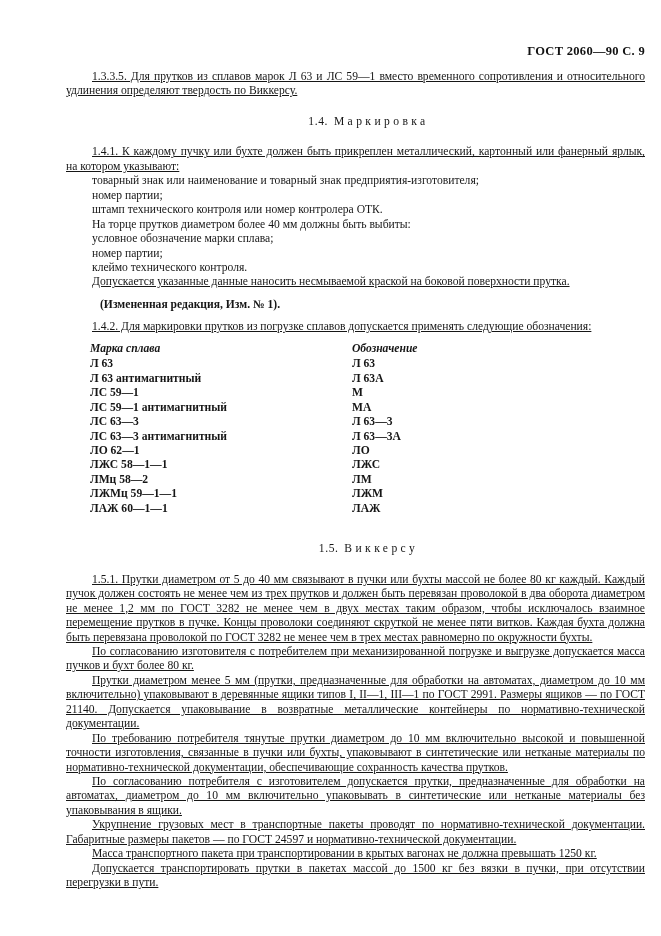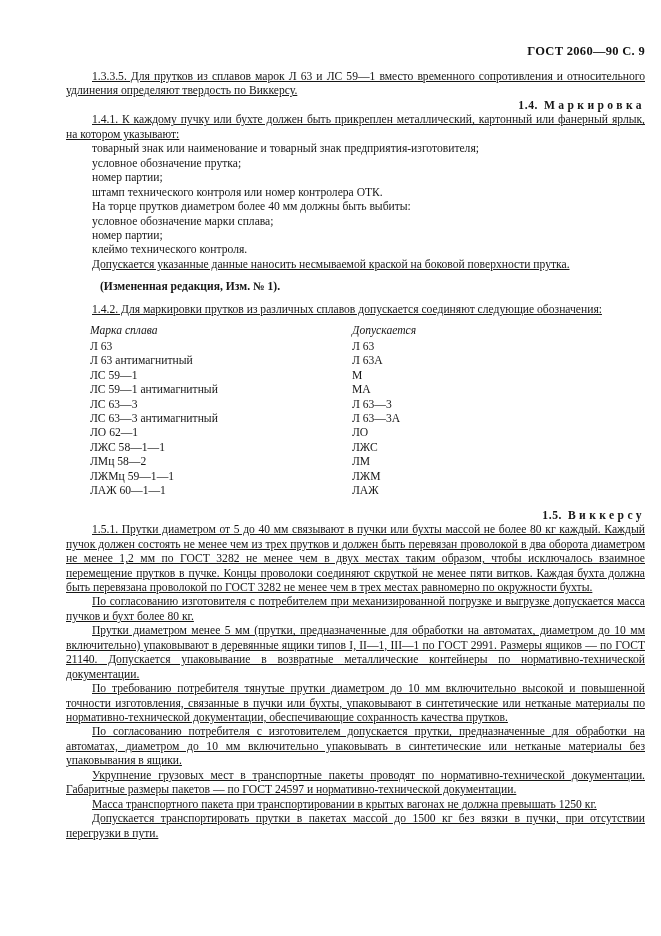--- a/index.html
+++ b/index.html
@@ -57,42 +57,41 @@
 
   p.bold {
     margin: 8px;
     text-indent: 26px;
     font-weight: bold;
     text-align: left;
   }
 
   
   p.sec-heading {
-    margin: 0;
-    text-indent: 26px;
-    text-align: right;
+    margin: 16px;
+    text-indent: 26px;
+    text-align: center;
     white-space: pre;
-    font-weight: bold;
   }
   .sec-num { letter-spacing: 0.6px; }
   .sec-spaced { letter-spacing: 3.4px; }
 
   
   .alloy-table {
     margin: 0;
     border-collapse: collapse;
     width: 100%;
     table-layout: fixed;
   }
   .alloy-table td, .alloy-table th {
     padding: 0;
     margin: 0;
     font-size: 11.6px;
     line-height: 14.45px;
-    font-weight: normal;
+    font-weight: bold;
     text-align: left;
     vertical-align: top;
     white-space: nowrap;
   }
   .alloy-table .col-mark { width: 262px; padding-left: 24px; }
   .alloy-table .col-desig { width: auto; }
   .alloy-table thead td {
     font-style: italic;
     padding-bottom: 1px;
   }
@@ -108,43 +107,42 @@
 
   <div class="body">
 
     <p class="para">1.3.3.5. Для прутков из сплавов марок Л 63 и ЛС 59—1 вместо временного сопротивления и относительного удлинения определяют твердость по Виккерсу.</p>
 
     <p class="sec-heading"><span class="sec-num">1.4.</span>  <span class="sec-spaced">Маркировка</span></p>
 
     <p class="para">1.4.1. К каждому пучку или бухте должен быть прикреплен металлический, картонный или фанерный ярлык, на котором указывают:</p>
 
     <p class="item">товарный знак или наименование и товарный знак предприятия-изготовителя;</p>
-    <p class="item">условное обозначение прутка;</p>
     <p class="item">номер партии;</p>
     <p class="item">штамп технического контроля или номер контролера ОТК.</p>
 
     <p class="item">На торце прутков диаметром более 40 мм должны быть выбиты:</p>
 
     <p class="item">условное обозначение марки сплава;</p>
     <p class="item">номер партии;</p>
     <p class="item">клеймо технического контроля.</p>
 
     <p class="para">Допускается указанные данные наносить несмываемой краской на боковой поверхности прутка.</p>
 
     <p class="bold">(Измененная редакция, Изм. № 1).</p>
 
-    <p class="para">1.4.2. Для маркировки прутков из различных сплавов допускается соединяют следующие обозначения:</p>
+    <p class="para">1.4.2. Для маркировки прутков из погрузке сплавов допускается применять следующие обозначения:</p>
 
     <div class="gap-md"></div>
 
     <table class="alloy-table">
       <thead>
         <tr>
           <td class="col-mark">Марка сплава</td>
-          <td class="col-desig">Допускается</td>
+          <td class="col-desig">Обозначение</td>
         </tr>
       </thead>
       <tbody>
         <tr>
           <td class="col-mark">Л 63</td>
           <td class="col-desig">Л 63</td>
         </tr>
         <tr>
           <td class="col-mark">Л 63 антимагнитный</td>
           <td class="col-desig">Л 63А</td>

